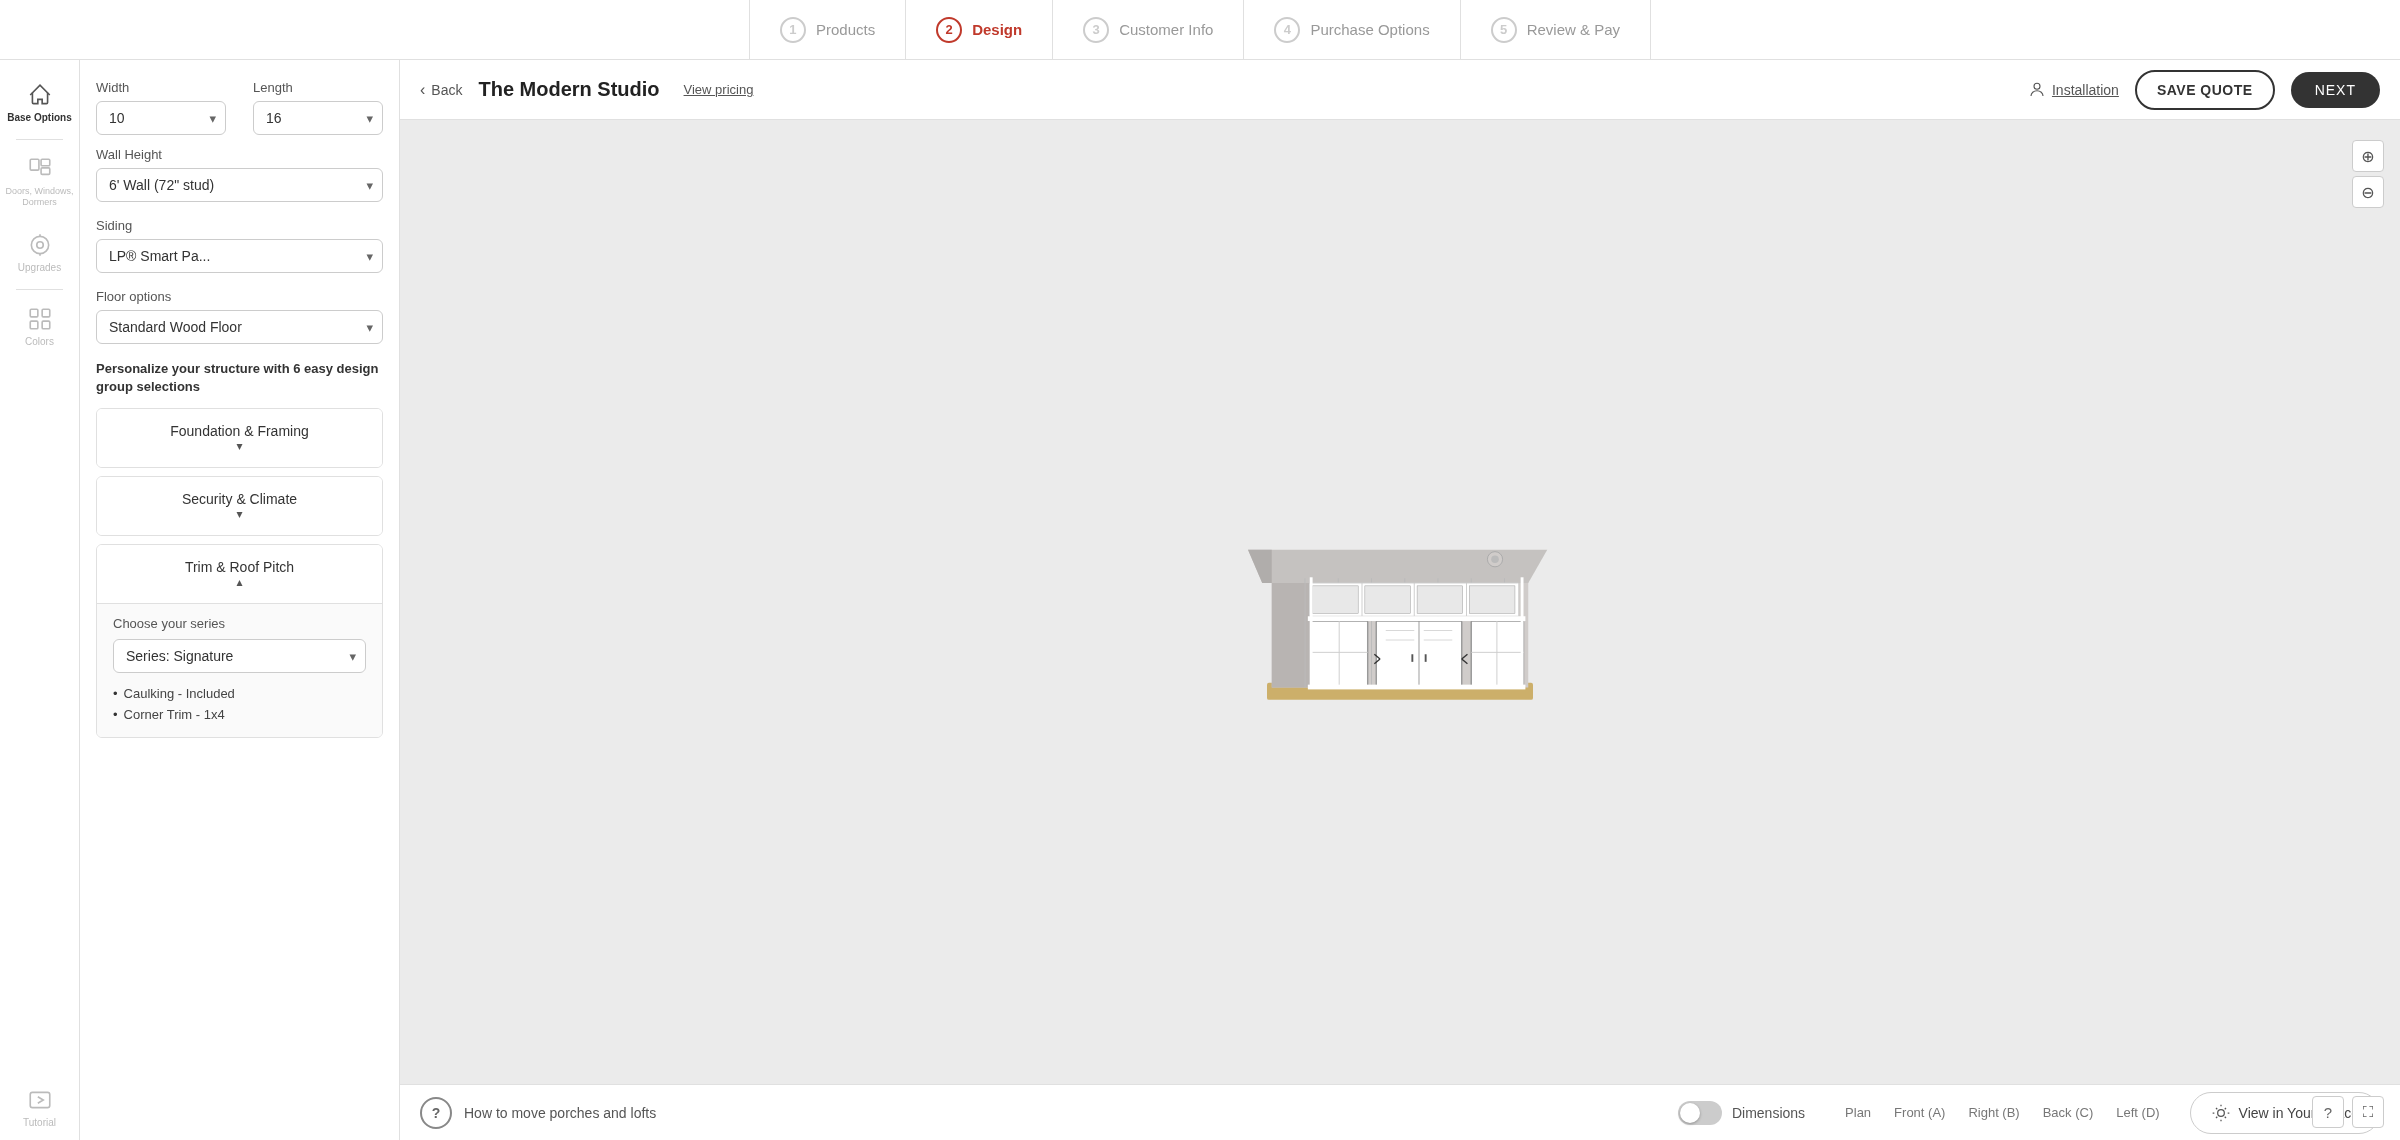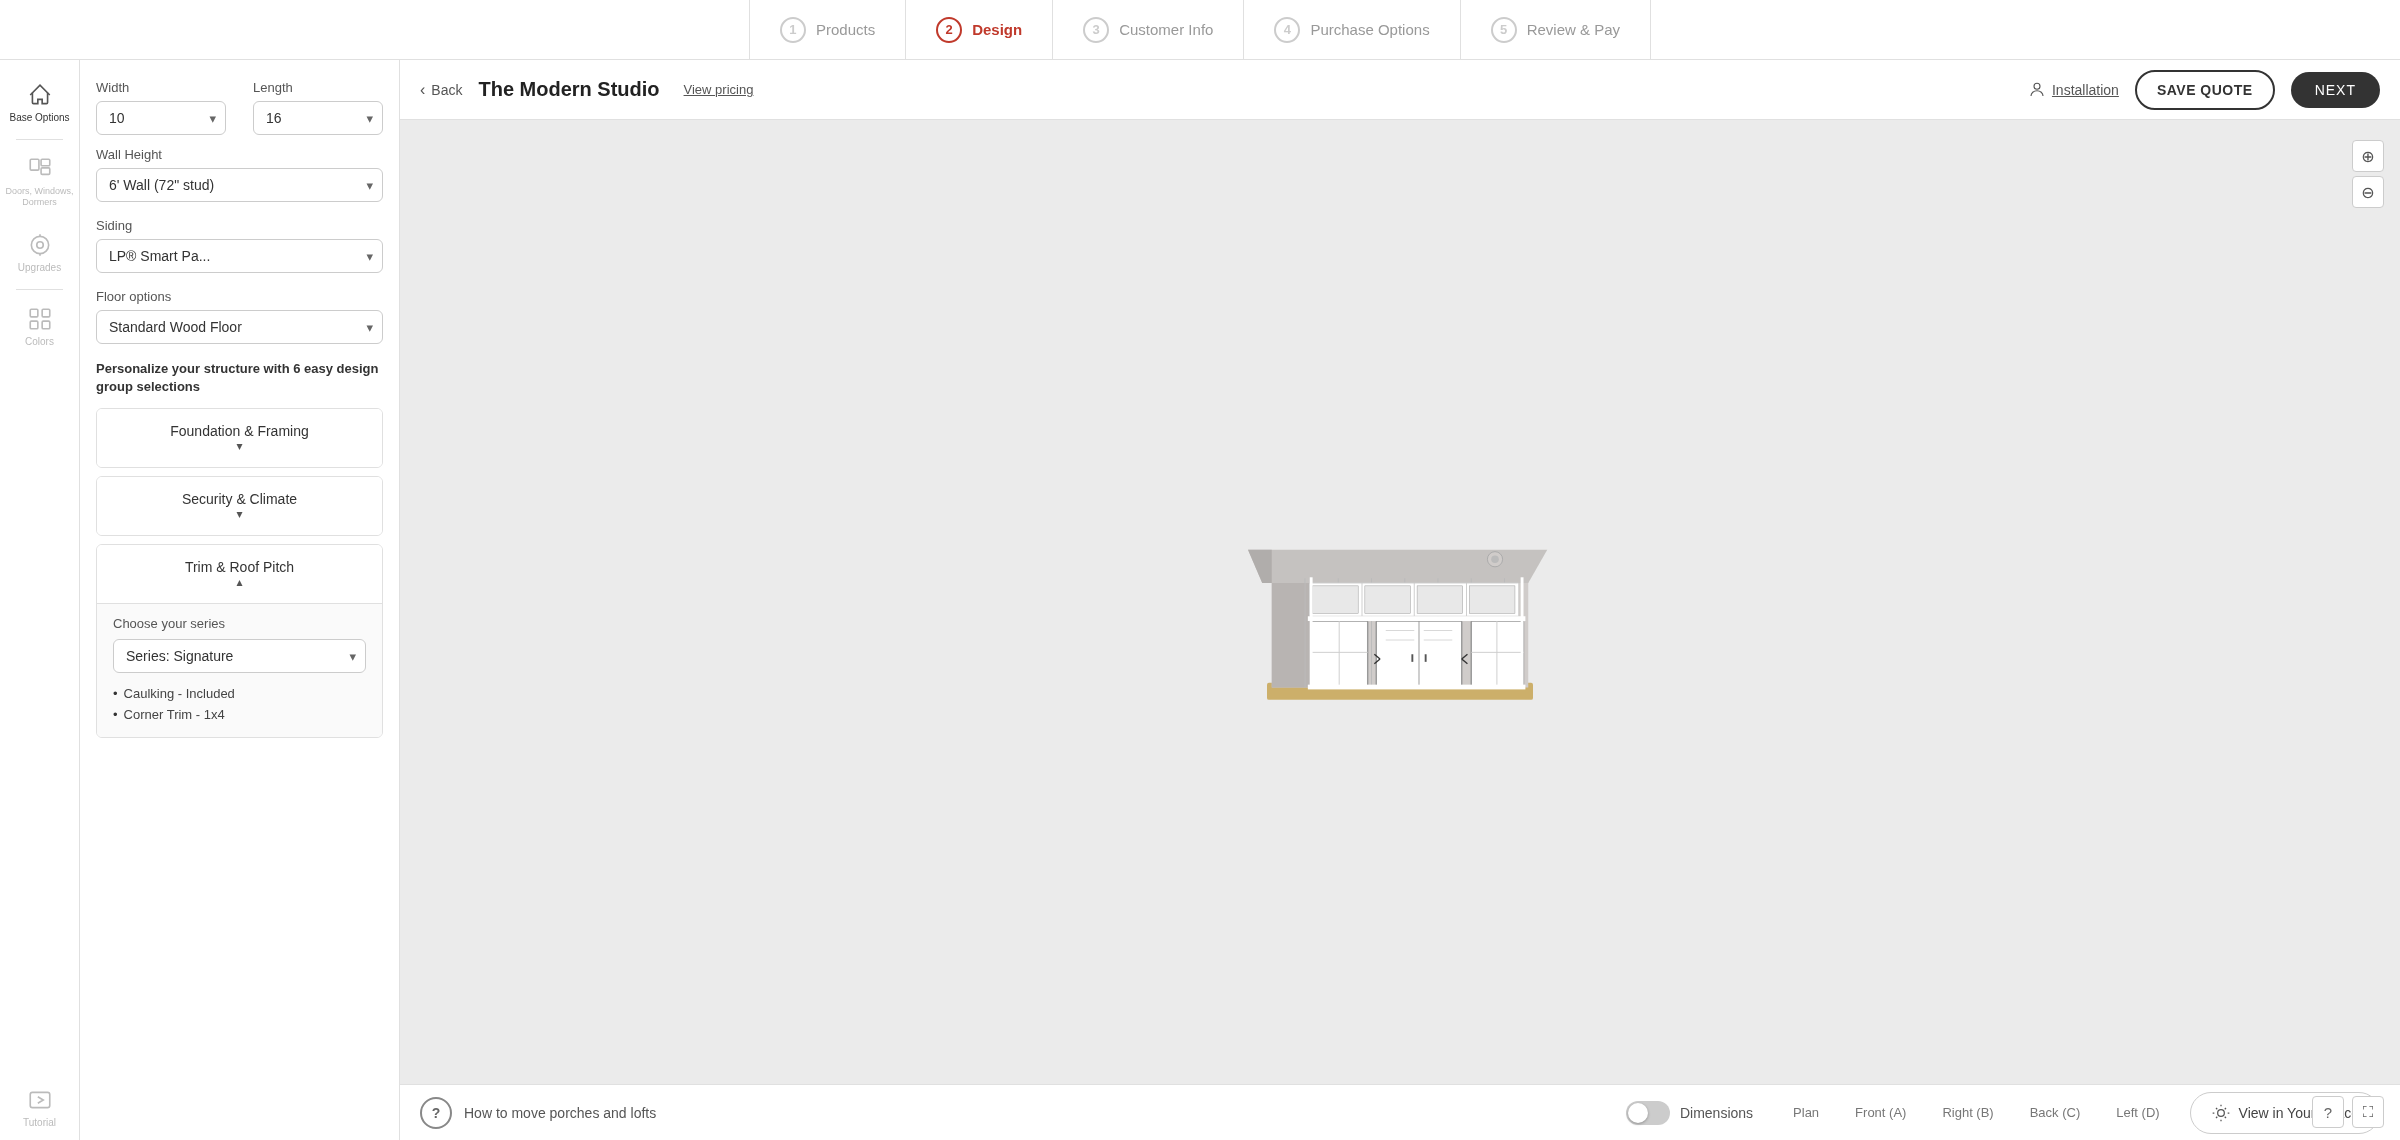--- a/index.html
+++ b/index.html
@@ -161,21 +161,21 @@
     .dimensions-label { font-size: 14px; color: #555; }
     .toggle-switch {
       width: 44px; height: 24px; background: #ccc; border-radius: 12px;
       position: relative; cursor: pointer; transition: background 0.2s;
     }
     .toggle-knob {
       width: 20px; height: 20px; background: #fff; border-radius: 50%;
       position: absolute; top: 2px; left: 2px; transition: left 0.2s;
       box-shadow: 0 1px 3px rgba(0,0,0,0.3);
     }
-    .view-tabs { display: flex; gap: 36px; margin-left: 40px; }
+    .view-tabs { display: flex; gap: 23px; margin-left: 40px; }
     .view-tab { font-size: 13px; color: #777; cursor: pointer; }
 
     .view-space-btn {
       display: flex; align-items: center; gap: 8px;
       padding: 10px 20px; border: 1px solid #ccc; border-radius: 30px;
       background: #fff; font-size: 14px; cursor: pointer; color: #444;
     }
 
     .bottom-right-controls {
       position: absolute; right: 16px; bottom: 12px;
@@ -224,21 +224,21 @@
 </nav>
 
 <div class="main-layout">
 
   <div class="icon-sidebar">
     <div class="sidebar-icon-item active">
       <svg viewBox="0 0 24 24" fill="none" stroke="#555" stroke-width="1.5">
         <path d="M3 12L12 3l9 9"></path>
         <path d="M5 10v9a1 1 0 001 1h4v-4h4v4h4a1 1 0 001-1v-9"></path>
       </svg>
-      <span style="font-size:10px;color:#333;font-weight:400;">Base Options</span>
+      <span style="font-size:10px;color:#333;font-weight:700;">Base Options</span>
     </div>
 
     <div class="sidebar-divider"></div>
 
     <div class="sidebar-icon-item">
       <svg viewBox="0 0 24 24" fill="none" stroke="#bbb" stroke-width="1.5">
         <rect x="3" y="3" width="8" height="10" rx="1"></rect>
         <rect x="13" y="3" width="8" height="6" rx="1"></rect>
         <rect x="13" y="11" width="8" height="6" rx="1"></rect>
       </svg>

